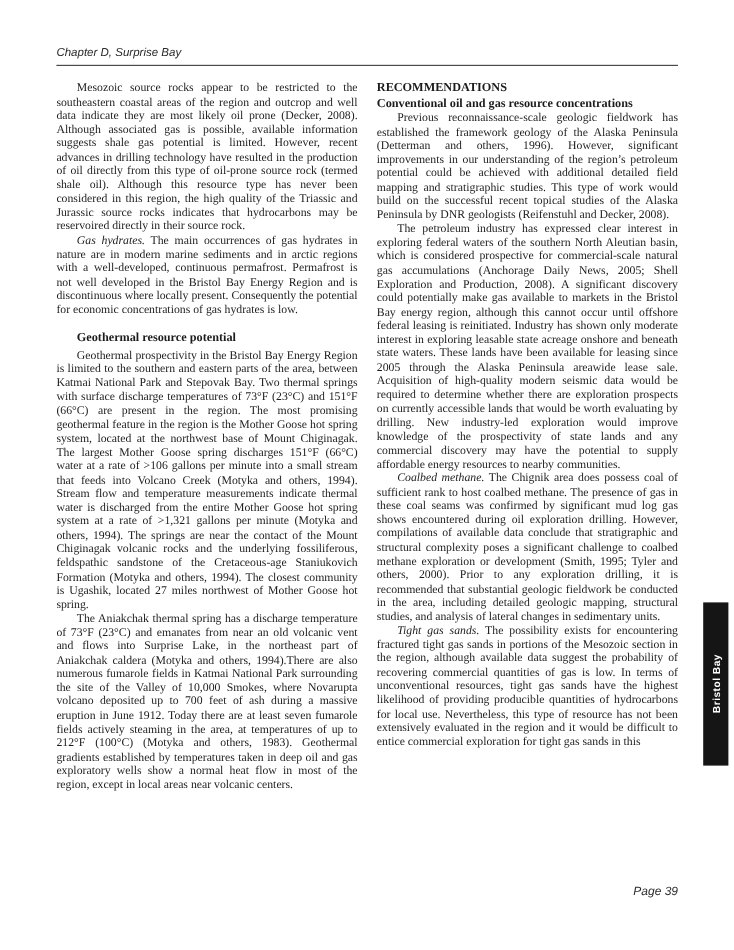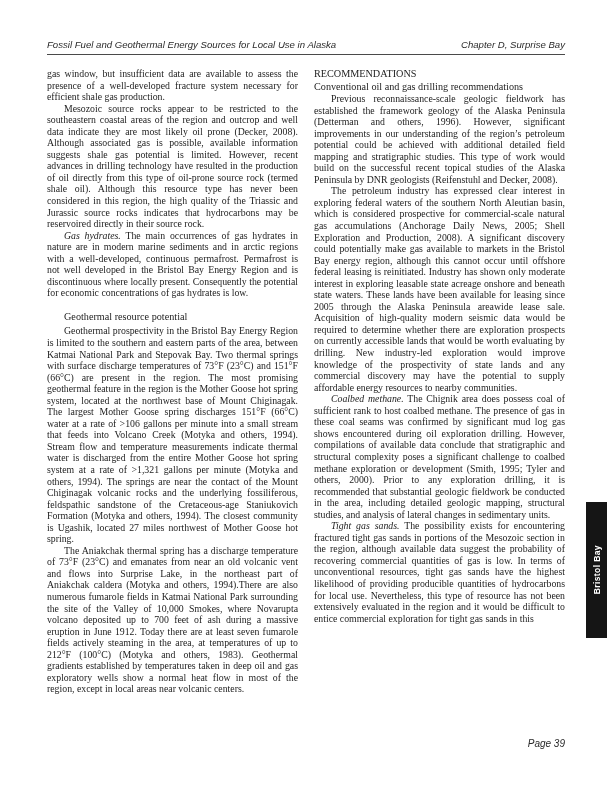--- a/index.html
+++ b/index.html
@@ -22,21 +22,21 @@
     display:flex;gap:16px;
   }
   .col{
     width:251px;font-size:9.8px;line-height:11.55px;
     text-align:justify;color:#1c1c1c;
   }
   .col p{margin:0;}
   .indent{text-indent:17px;}
   .lead{font-weight:normal;font-style:italic;}
   .sec-heading{
-    font-weight:normal;font-size:10.2px;line-height:12.5px;
+    font-weight:bold;font-size:10.2px;line-height:12.5px;
     text-align:left;margin:0;
   }
   .h-spaced{margin-top:12px;margin-bottom:2px;margin-left:17px;}
   .footer{
     position:absolute;top:738px;right:47px;
     font-family:Liberation Sans, sans-serif;font-style:italic;
     font-size:10px;color:#2a2a2a;
   }
   .side-tab{
     position:absolute;right:5px;top:502px;width:21px;height:136px;
@@ -45,39 +45,37 @@
   .side-tab .tab-label{
     writing-mode:vertical-rl;transform:rotate(180deg);
     font-family:"Liberation Sans",sans-serif;font-weight:bold;
     font-size:8.5px;letter-spacing:0.4px;white-space:nowrap;
   }
 </style>
 </head>
 <body>
 
 <div class="header">
-  <span>Fossil Fuel and Geothermal Energy Sources for Local Use in Alaska</span>
   <span>Chapter D, Surprise Bay</span>
 </div>
 <div class="header-rule"></div>
 
 <div class="columns">
 
   <div class="col">
-    <p>gas window, but insufficient data are available to assess the presence of a well-developed fracture system necessary for efficient shale gas production.</p>
     <p class="indent">Mesozoic source rocks appear to be restricted to the southeastern coastal areas of the region and outcrop and well data indicate they are most likely oil prone (Decker, 2008). Although associated gas is possible, available information suggests shale gas potential is limited. However, recent advances in drilling technology have resulted in the production of oil directly from this type of oil-prone source rock (termed shale oil). Although this resource type has never been considered in this region, the high quality of the Triassic and Jurassic source rocks indicates that hydrocarbons may be reservoired directly in their source rock.</p>
     <p class="indent"><span class="lead">Gas hydrates.</span><span> The main occurrences of gas hydrates in nature are in modern marine sediments and in arctic regions with a well-developed, continuous permafrost. Permafrost is not well developed in the Bristol Bay Energy Region and is discontinuous where locally present. Consequently the potential for economic concentrations of gas hydrates is low.</span></p>
     <h2 class="sec-heading h-spaced">Geothermal resource potential</h2>
     <p class="indent">Geothermal prospectivity in the Bristol Bay Energy Region is limited to the southern and eastern parts of the area, between Katmai National Park and Stepovak Bay. Two thermal springs with surface discharge temperatures of 73°F (23°C) and 151°F (66°C) are present in the region. The most promising geothermal feature in the region is the Mother Goose hot spring system, located at the northwest base of Mount Chiginagak. The largest Mother Goose spring discharges 151°F (66°C) water at a rate of &gt;106 gallons per minute into a small stream that feeds into Volcano Creek (Motyka and others, 1994). Stream flow and temperature measurements indicate thermal water is discharged from the entire Mother Goose hot spring system at a rate of &gt;1,321 gallons per minute (Motyka and others, 1994). The springs are near the contact of the Mount Chiginagak volcanic rocks and the underlying fossiliferous, feldspathic sandstone of the Cretaceous-age Staniukovich Formation (Motyka and others, 1994). The closest community is Ugashik, located 27 miles northwest of Mother Goose hot spring.</p>
     <p class="indent">The Aniakchak thermal spring has a discharge temperature of 73°F (23°C) and emanates from near an old volcanic vent and flows into Surprise Lake, in the northeast part of Aniakchak caldera (Motyka and others, 1994).There are also numerous fumarole fields in Katmai National Park surrounding the site of the Valley of 10,000 Smokes, where Novarupta volcano deposited up to 700 feet of ash during a massive eruption in June 1912. Today there are at least seven fumarole fields actively steaming in the area, at temperatures of up to 212°F (100°C) (Motyka and others, 1983). Geothermal gradients established by temperatures taken in deep oil and gas exploratory wells show a normal heat flow in most of the region, except in local areas near volcanic centers.</p>
   </div>
 
   <div class="col">
     <h2 class="sec-heading">RECOMMENDATIONS</h2>
-    <h2 class="sec-heading">Conventional oil and gas drilling recommendations</h2>
+    <h2 class="sec-heading">Conventional oil and gas resource concentrations</h2>
     <p class="indent">Previous reconnaissance-scale geologic fieldwork has established the framework geology of the Alaska Peninsula (Detterman and others, 1996). However, significant improvements in our understanding of the region’s petroleum potential could be achieved with additional detailed field mapping and stratigraphic studies. This type of work would build on the successful recent topical studies of the Alaska Peninsula by DNR geologists (Reifenstuhl and Decker, 2008).</p>
     <p class="indent">The petroleum industry has expressed clear interest in exploring federal waters of the southern North Aleutian basin, which is considered prospective for commercial-scale natural gas accumulations (Anchorage Daily News, 2005; Shell Exploration and Production, 2008). A significant discovery could potentially make gas available to markets in the Bristol Bay energy region, although this cannot occur until offshore federal leasing is reinitiated. Industry has shown only moderate interest in exploring leasable state acreage onshore and beneath state waters. These lands have been available for leasing since 2005 through the Alaska Peninsula areawide lease sale. Acquisition of high-quality modern seismic data would be required to determine whether there are exploration prospects on currently accessible lands that would be worth evaluating by drilling. New industry-led exploration would improve knowledge of the prospectivity of state lands and any commercial discovery may have the potential to supply affordable energy resources to nearby communities.</p>
     <p class="indent"><span class="lead">Coalbed methane.</span><span> The Chignik area does possess coal of sufficient rank to host coalbed methane. The presence of gas in these coal seams was confirmed by significant mud log gas shows encountered during oil exploration drilling. However, compilations of available data conclude that stratigraphic and structural complexity poses a significant challenge to coalbed methane exploration or development (Smith, 1995; Tyler and others, 2000). Prior to any exploration drilling, it is recommended that substantial geologic fieldwork be conducted in the area, including detailed geologic mapping, structural studies, and analysis of lateral changes in sedimentary units.</span></p>
     <p class="indent"><span class="lead">Tight gas sands.</span><span> The possibility exists for encountering fractured tight gas sands in portions of the Mesozoic section in the region, although available data suggest the probability of recovering commercial quantities of gas is low. In terms of unconventional resources, tight gas sands have the highest likelihood of providing producible quantities of hydrocarbons for local use. Nevertheless, this type of resource has not been extensively evaluated in the region and it would be difficult to entice commercial exploration for tight gas sands in this</span></p>
   </div>
 
 </div>
 
 <div class="footer">Page 39</div>
 

